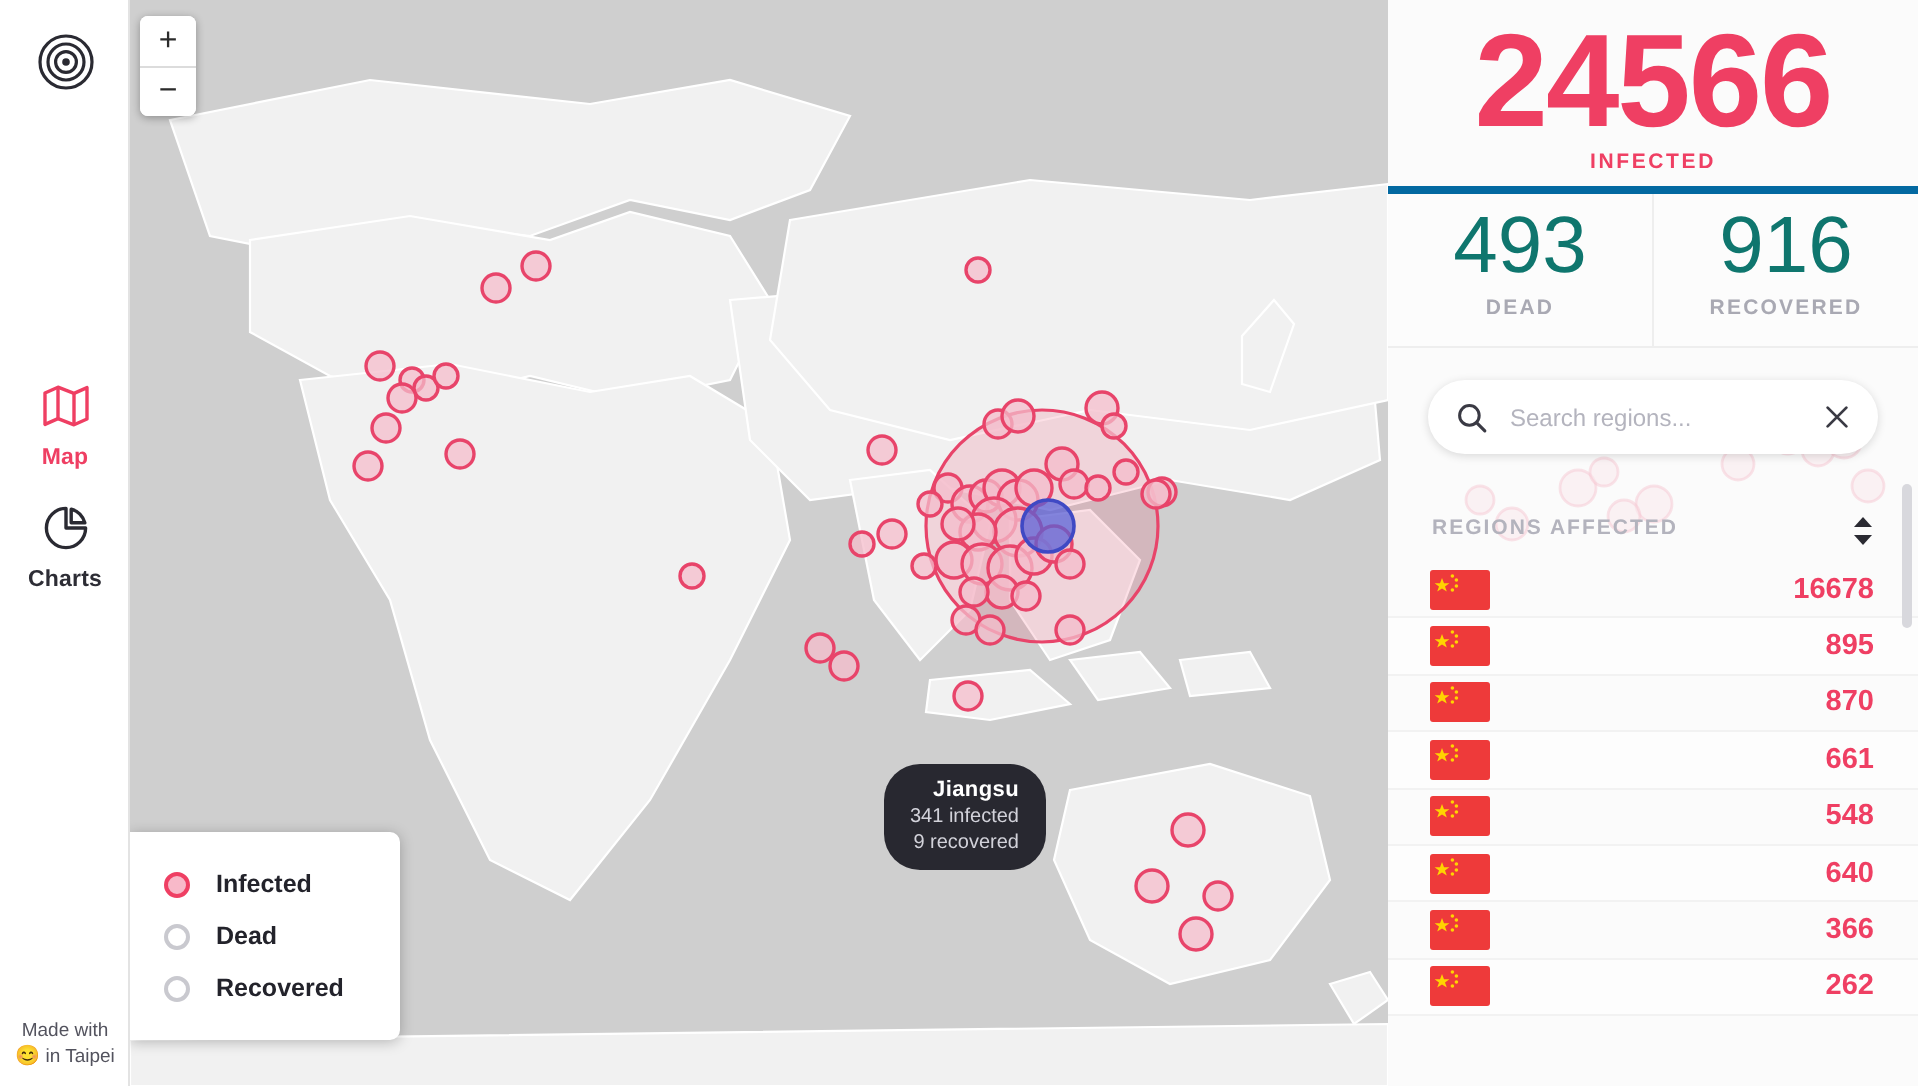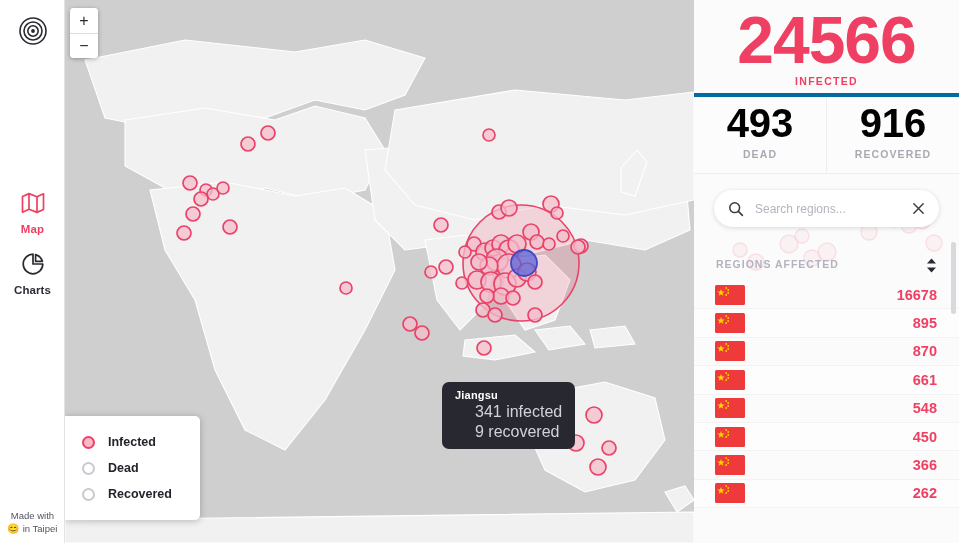--- a/index.html
+++ b/index.html
@@ -106,28 +106,28 @@
   .legend-label {
     margin-left: 13px;
     font-size: 12.5px; font-weight: bold; color: #23232b;
   }
 
   
   .tooltip {
     position: absolute; left: 377px; top: 382px;
     background: #282830;
     color: #fff;
-    border-radius: 7px;
+    border-radius: 18px;
     padding: 7px 13px 8px 13px;
-    text-align: left;
+    text-align: right;
     z-index: 18;
     min-width: 78px;
   }
   .tt-title { font-size: 11px; font-weight: bold; letter-spacing: .2px; }
-  .tt-line { font-size: 16px; color: #d2d2da; margin-top: 2px; margin-left: 20px; }
+  .tt-line { font-size: 10px; color: #d2d2da; margin-top: 2px; }
 
   
   .panel {
     position: relative;
     width: 265px; height: 543px;
     flex: 0 0 265px;
     background: #fbfbfb;
     overflow: hidden;
   }
   .panel-bg { position:absolute; inset:0; width:265px; height:543px; opacity:.30; }
@@ -149,21 +149,21 @@
     letter-spacing: 1.3px; margin-top: -3px;
   }
   .stats-two {
     position: relative;
     display: flex; height: 77px;
     border-bottom: 1px solid #eeeeee;
     background: rgba(252,252,252,.45);
   }
   .stat-cell { flex: 1; text-align: center; padding-top: 2px; }
   .stat-cell + .stat-cell { border-left: 1px solid #eeeeee; }
-  .stat-num { font-size: 40px; font-weight: bold; color: #000000; line-height: 49px; }
+  .stat-num { font-size: 40px; font-weight: normal; color: #0f766e; line-height: 49px; }
   .stat-cap { font-size: 10.5px; font-weight: bold; color: #a9a9b3; letter-spacing: 1.1px; }
 
   .search-wrap { position: relative; padding: 16px 20px 0 20px; }
   .search-box {
     display: flex; align-items: center;
     height: 37px;
     background: #fff;
     border-radius: 19px;
     box-shadow: 0 1px 5px rgba(0,0,0,.14);
     padding: 0 13px 0 14px;
@@ -505,21 +505,21 @@
         <div class="region-row">
           <svg class="flag" viewBox="0 0 30 20">
             <rect width="30" height="20" fill="#ee3a3a"></rect>
             <polygon points="6,4 7,6.6 9.7,6.6 7.5,8.2 8.4,10.8 6,9.2 3.6,10.8 4.5,8.2 2.3,6.6 5,6.6" fill="#ffd400"></polygon>
             <circle cx="11.2" cy="3" r="0.9" fill="#ffd400"></circle>
             <circle cx="13.2" cy="5" r="0.9" fill="#ffd400"></circle>
             <circle cx="13.2" cy="8" r="0.9" fill="#ffd400"></circle>
             <circle cx="11.2" cy="10" r="0.9" fill="#ffd400"></circle>
           </svg>
           <span class="region-name"></span>
-          <span class="region-count">450</span>
+          <span class="region-count">640</span>
         </div>
         <div class="region-row">
           <svg class="flag" viewBox="0 0 30 20">
             <rect width="30" height="20" fill="#ee3a3a"></rect>
             <polygon points="6,4 7,6.6 9.7,6.6 7.5,8.2 8.4,10.8 6,9.2 3.6,10.8 4.5,8.2 2.3,6.6 5,6.6" fill="#ffd400"></polygon>
             <circle cx="11.2" cy="3" r="0.9" fill="#ffd400"></circle>
             <circle cx="13.2" cy="5" r="0.9" fill="#ffd400"></circle>
             <circle cx="13.2" cy="8" r="0.9" fill="#ffd400"></circle>
             <circle cx="11.2" cy="10" r="0.9" fill="#ffd400"></circle>
           </svg>

